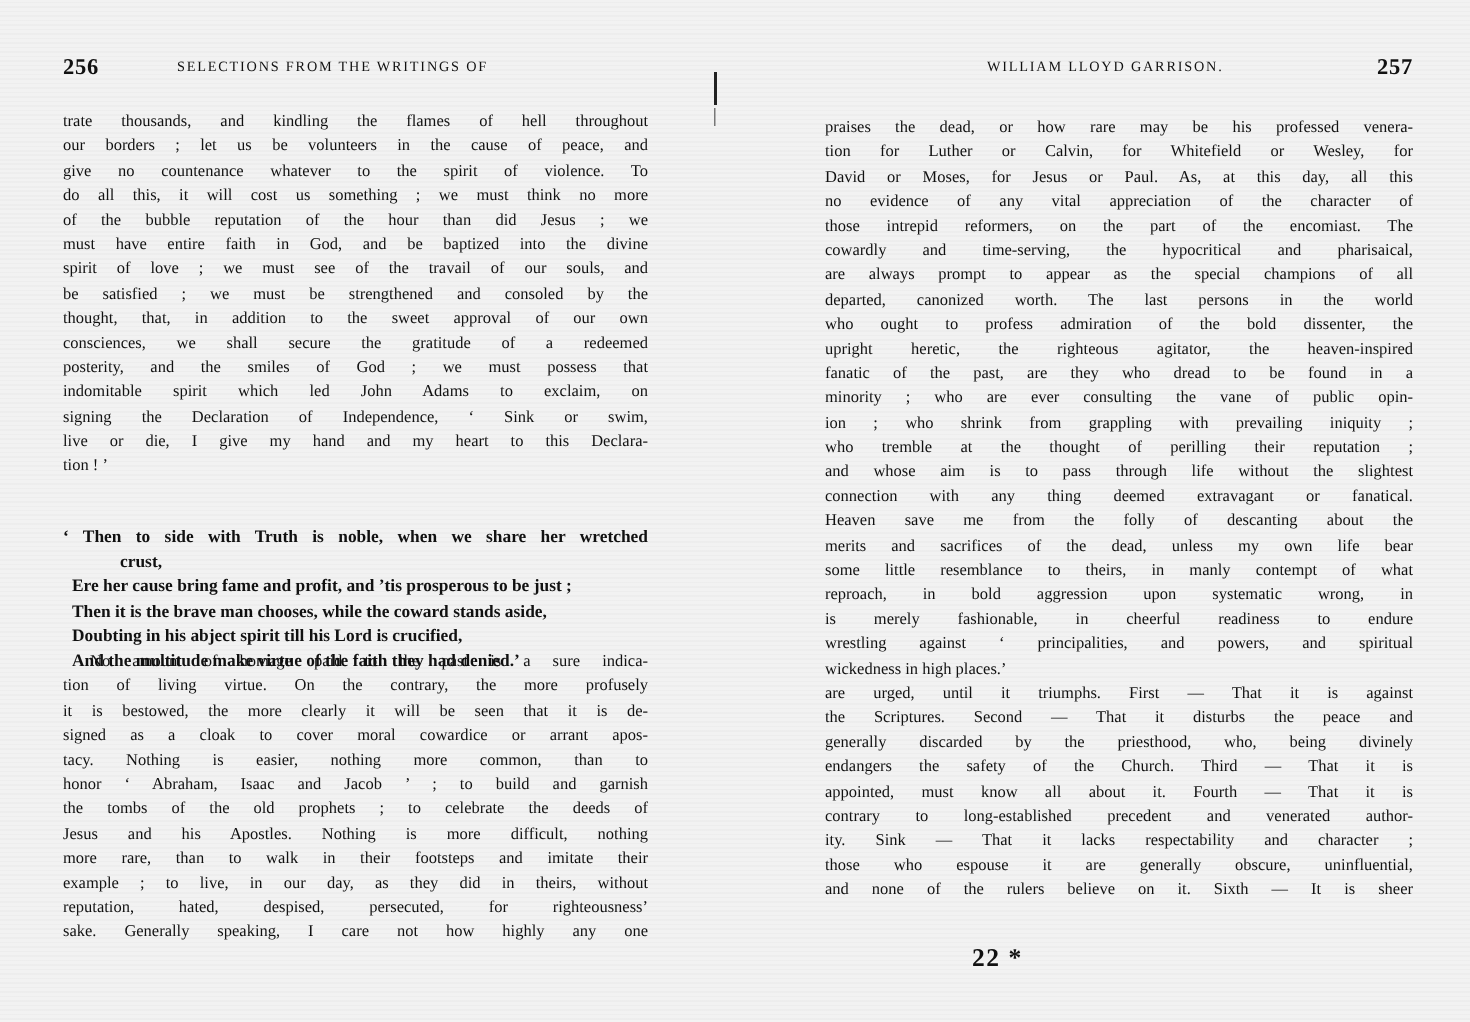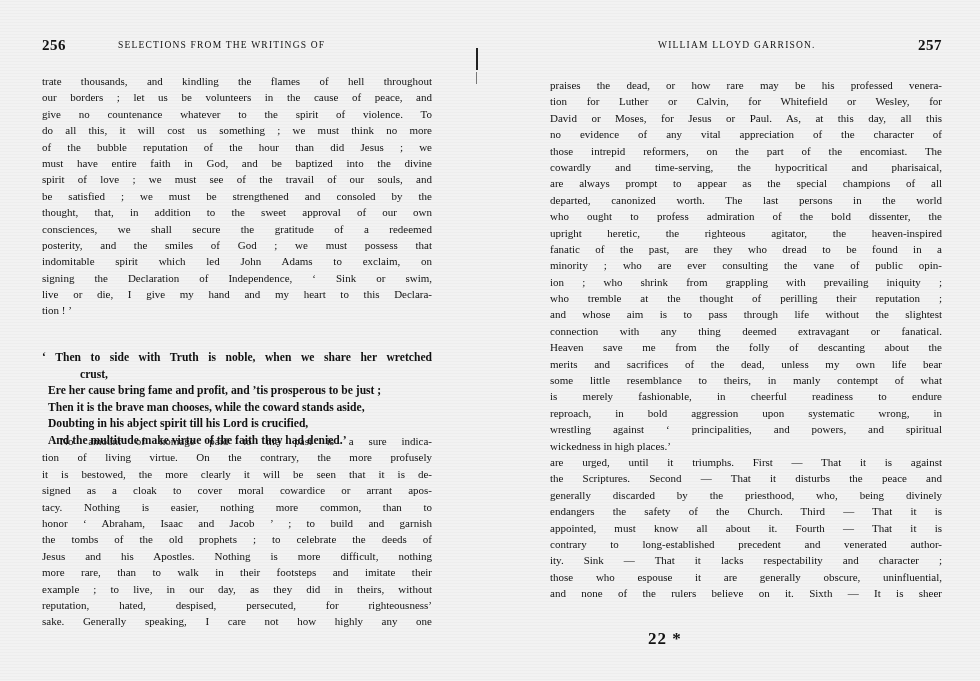--- a/index.html
+++ b/index.html
@@ -206,22 +206,22 @@
         <span class="line">upright heretic, the righteous agitator, the heaven-inspired</span>
         <span class="line">fanatic of the past, are they who dread to be found in a</span>
         <span class="line">minority ; who are ever consulting the vane of public opin-</span>
         <span class="line">ion ; who shrink from grappling with prevailing iniquity ;</span>
         <span class="line">who tremble at the thought of perilling their reputation ;</span>
         <span class="line">and whose aim is to pass through life without the slightest</span>
         <span class="line">connection with any thing deemed extravagant or fanatical.</span>
         <span class="line">Heaven save me from the folly of descanting about the</span>
         <span class="line">merits and sacrifices of the dead, unless my own life bear</span>
         <span class="line">some little resemblance to theirs, in manly contempt of what</span>
+        <span class="line">reproach, in bold aggression upon systematic wrong, in</span>
         <span class="line">is merely fashionable, in cheerful readiness to endure</span>
-        <span class="line">reproach, in bold aggression upon systematic wrong, in</span>
         <span class="line">wrestling against ‘ principalities, and powers, and spiritual</span>
         <span class="line last">wickedness in high places.’</span>
         <span class="line">are urged, until it triumphs.  First — That it is against</span>
         <span class="line">the Scriptures.  Second — That it disturbs the peace and</span>
         <span class="line">generally discarded by the priesthood, who, being divinely</span>
         <span class="line">endangers the safety of the Church.  Third — That it is</span>
         <span class="line">appointed, must know all about it.  Fourth — That it is</span>
         <span class="line">contrary to long-established precedent and venerated author-</span>
         <span class="line">ity.  Sink — That it lacks respectability and character ;</span>
         <span class="line">those who espouse it are generally obscure, uninfluential,</span>

